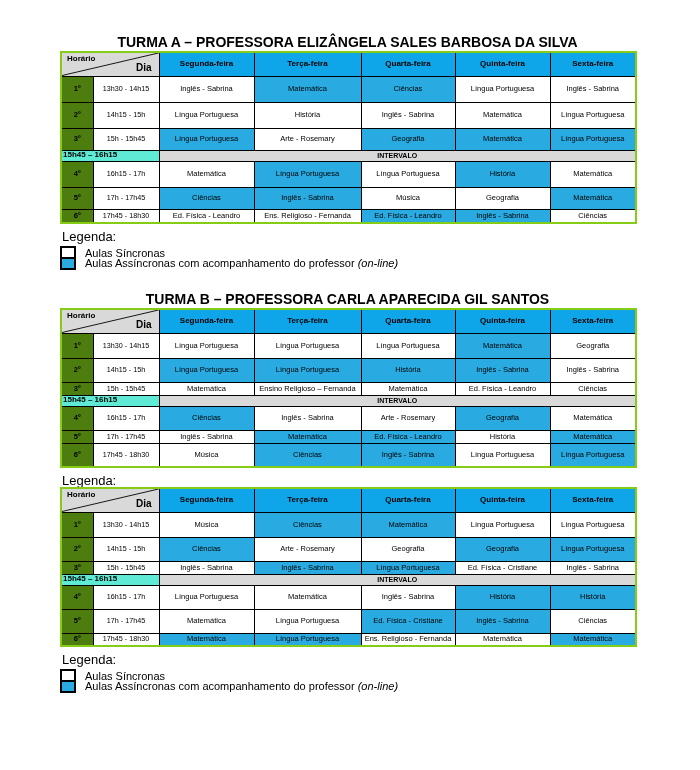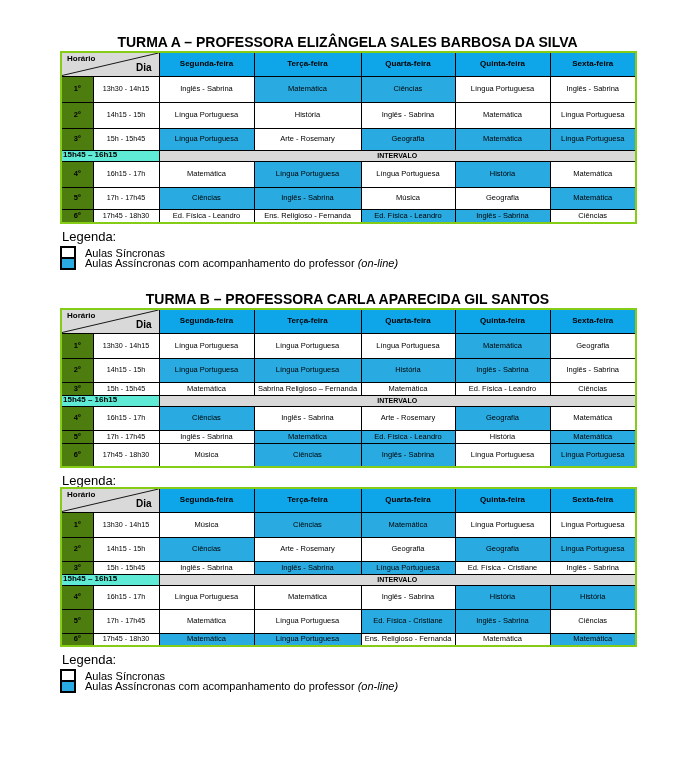--- a/index.html
+++ b/index.html
@@ -200,21 +200,21 @@
             <td class="subj blue">Língua Portuguesa</td>
             <td class="subj blue">Língua Portuguesa</td>
             <td class="subj blue">História</td>
             <td class="subj blue">Inglês - Sabrina</td>
             <td class="subj">Inglês - Sabrina</td>
           </tr>
           <tr class="class-row" style="height: 13px;">
             <td class="num">3º</td>
             <td class="time">15h - 15h45</td>
             <td class="subj">Matemática</td>
-            <td class="subj">Sabrina Religioso – Fernanda</td>
+            <td class="subj">Ensino Religioso – Fernanda</td>
             <td class="subj">Matemática</td>
             <td class="subj">Ed. Física - Leandro</td>
             <td class="subj">Ciências</td>
           </tr>
           <tr class="int-row" style="height: 11px;">
             <td class="int-time" colspan="2">15h45 – 16h15</td>
             <td class="int-label" colspan="5">INTERVALO</td>
           </tr>
           <tr class="class-row" style="height: 24px;">
             <td class="num">4º</td>

